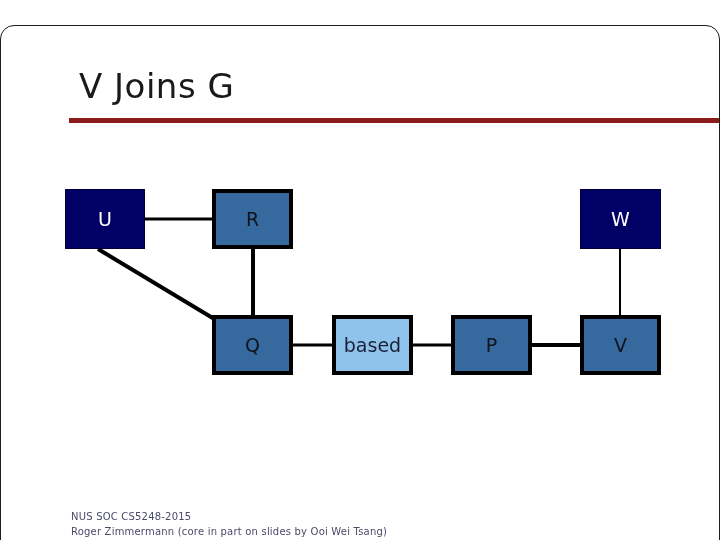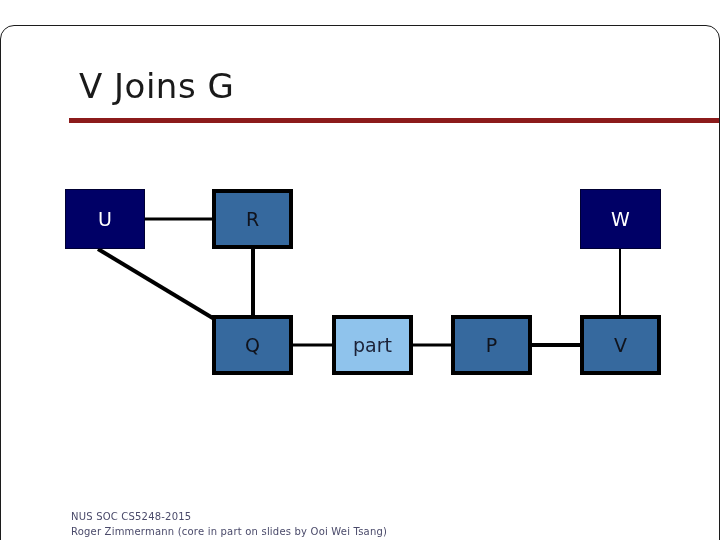--- a/index.html
+++ b/index.html
@@ -123,21 +123,21 @@
       <div class="node node-steel" style="left: 211px; top: 163px; width: 81px; height: 60px;">
         <span>R</span>
       </div>
       <div class="node node-dark" style="left: 579px; top: 163px; width: 81px; height: 60px;">
         <span>W</span>
       </div>
       <div class="node node-steel" style="left: 211px; top: 289px; width: 81px; height: 60px;">
         <span>Q</span>
       </div>
       <div class="node node-light" style="left: 331px; top: 289px; width: 81px; height: 60px;">
-        <span>part</span>
+        <span>based</span>
       </div>
       <div class="node node-steel" style="left: 450px; top: 289px; width: 81px; height: 60px;">
         <span>P</span>
       </div>
       <div class="node node-steel" style="left: 579px; top: 289px; width: 81px; height: 60px;">
         <span>V</span>
       </div>
     </div>
 
   <div id="footer">

